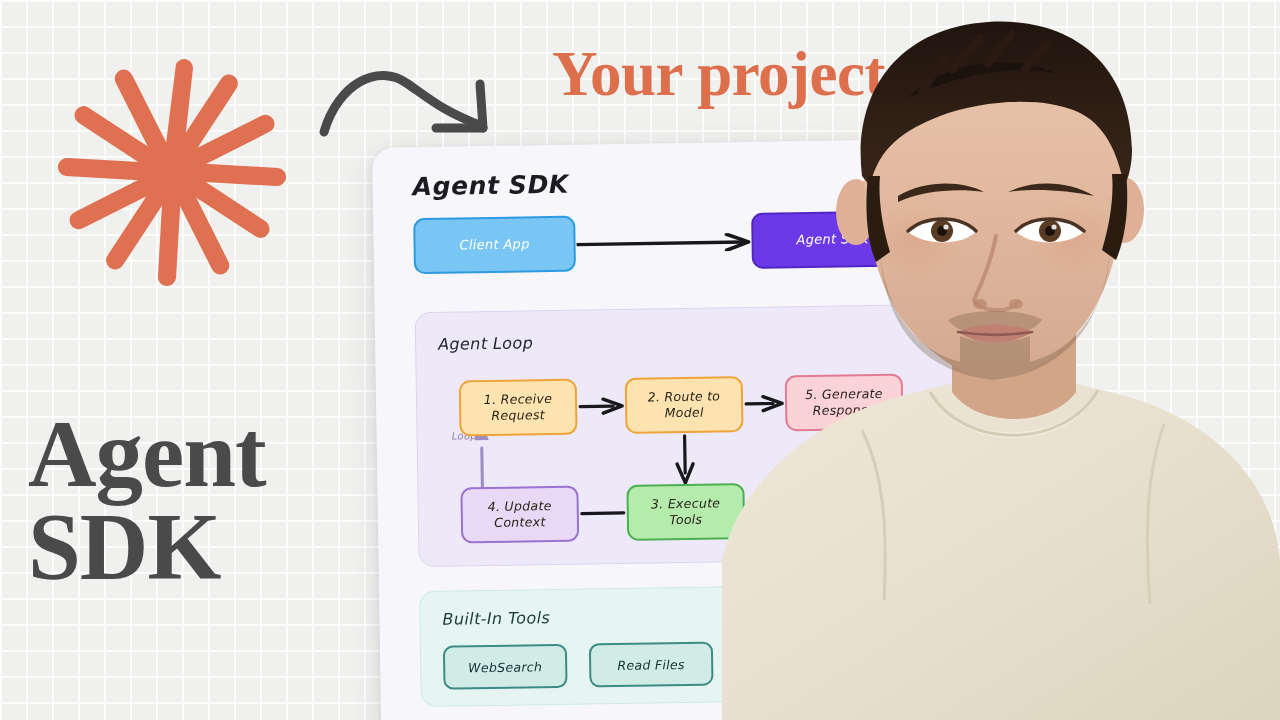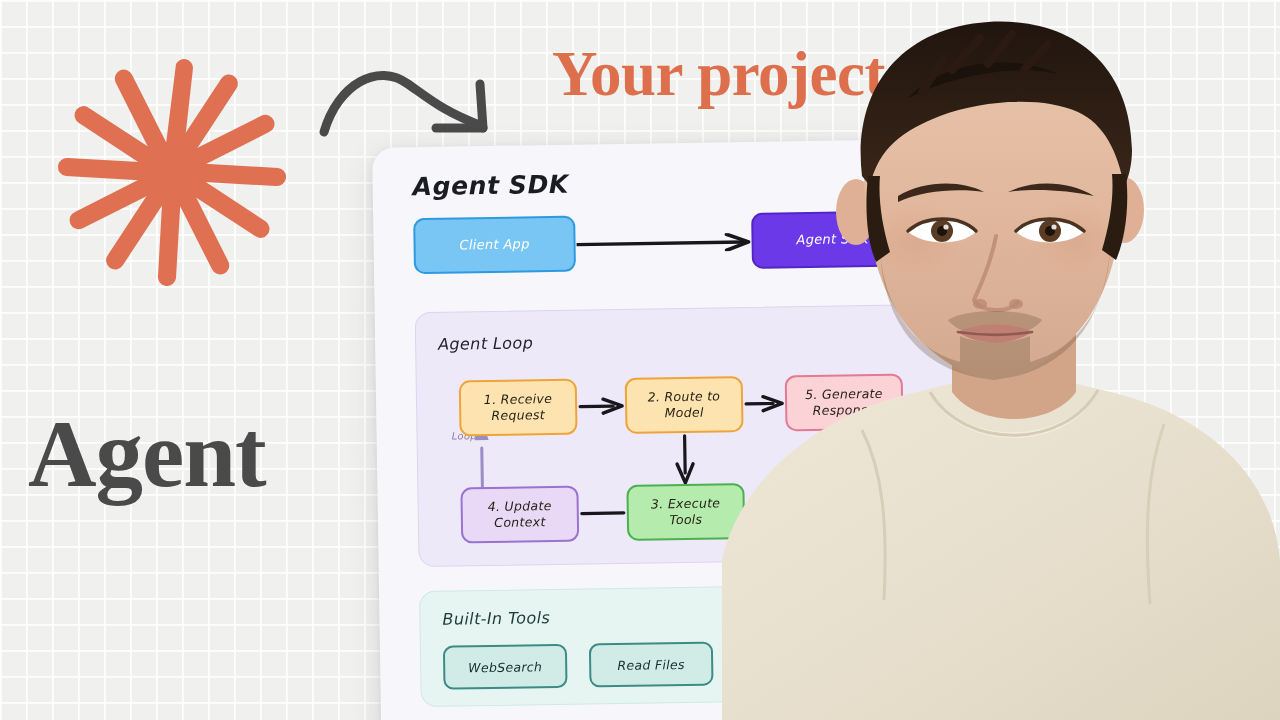--- a/index.html
+++ b/index.html
@@ -273,20 +273,21 @@
           <path d="M -10 -3 L -4 -106 A 9 9 0 0 1 14 -104 L 8 3 Z" transform="rotate(300)"></path>
           <path d="M -10 -3 L -4 -106 A 9 9 0 0 1 14 -104 L 8 3 Z" transform="rotate(330)"></path>
           <circle cx="0" cy="0" r="30"></circle>
         </g>
       </g>
     </svg>
   </div>
 
   <div id="headline">
     <span>Agent</span>
+    <span class="l2">SDK</span>
   </div>
 
   <div id="curve-arrow">
     <svg viewBox="0 0 190 90" width="190" height="90" aria-hidden="true">
       <path d="M 8 82 C 22 34, 62 12, 92 34 C 112 48, 128 62, 166 76" fill="none" stroke="#4a4a4a" stroke-width="9" stroke-linecap="round"></path>
       <path d="M 120 78 L 167 78" fill="none" stroke="#4a4a4a" stroke-width="9" stroke-linecap="round"></path>
       <path d="M 167 78 L 164 34" fill="none" stroke="#4a4a4a" stroke-width="9" stroke-linecap="round"></path>
     </svg>
   </div>
 

